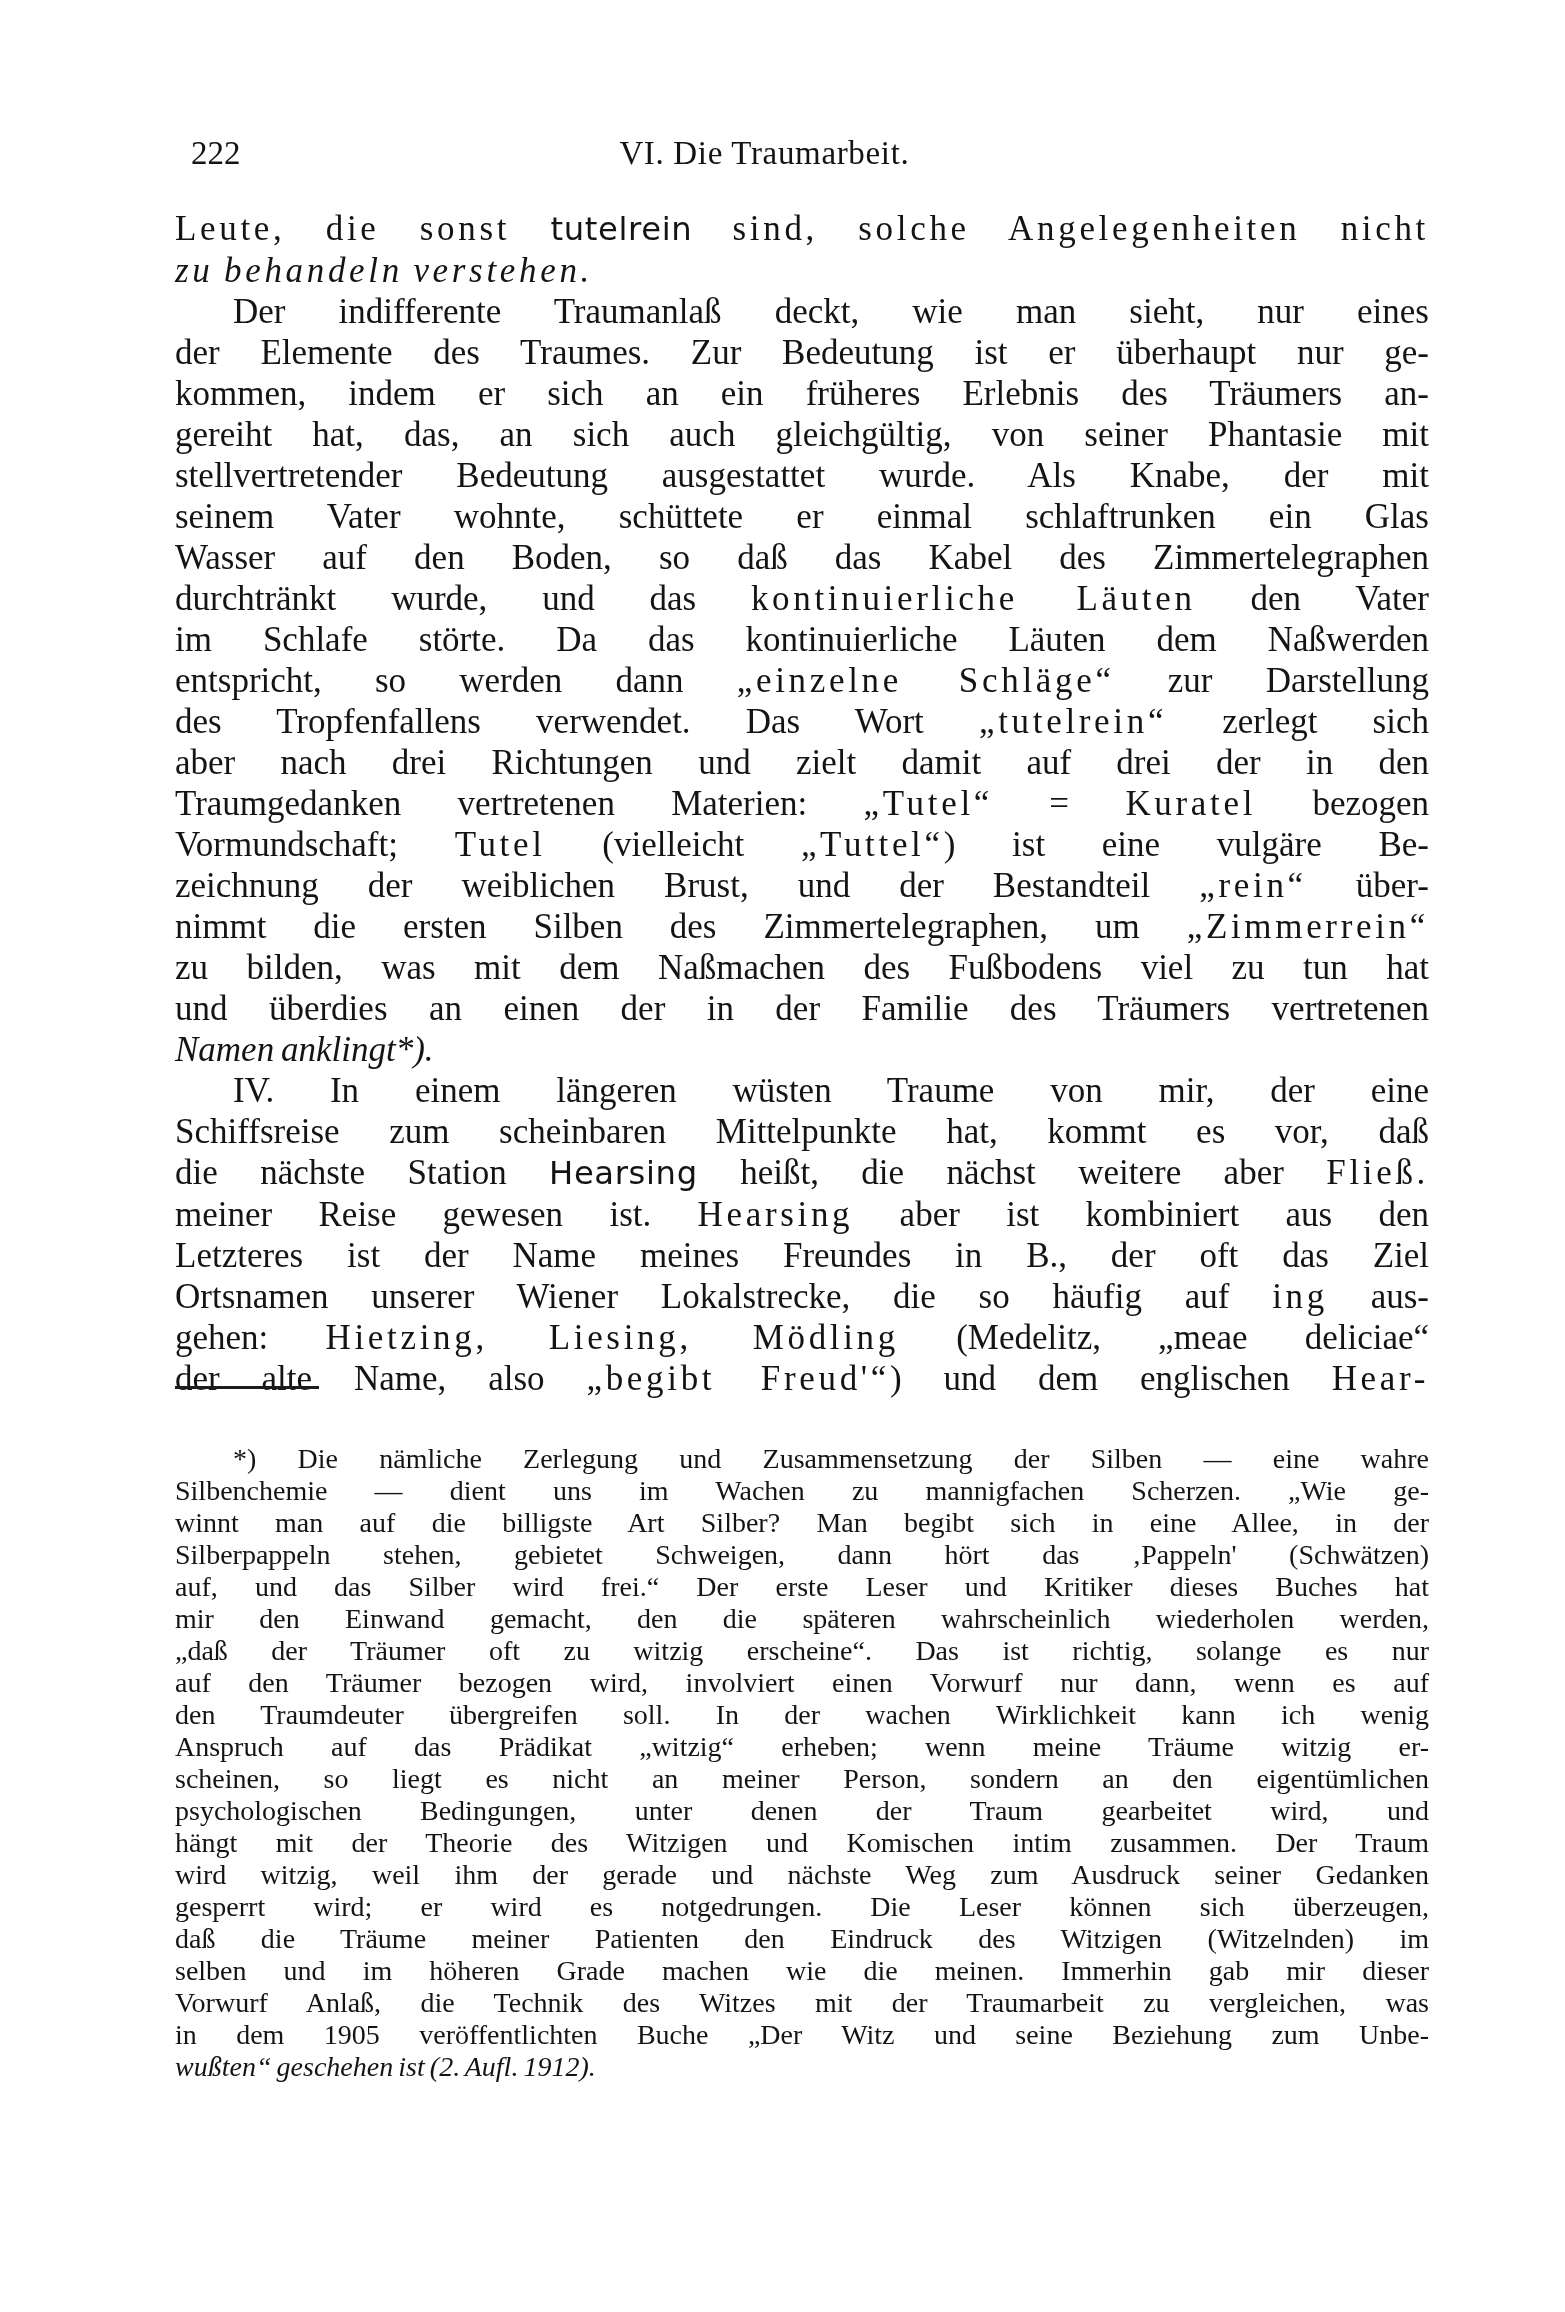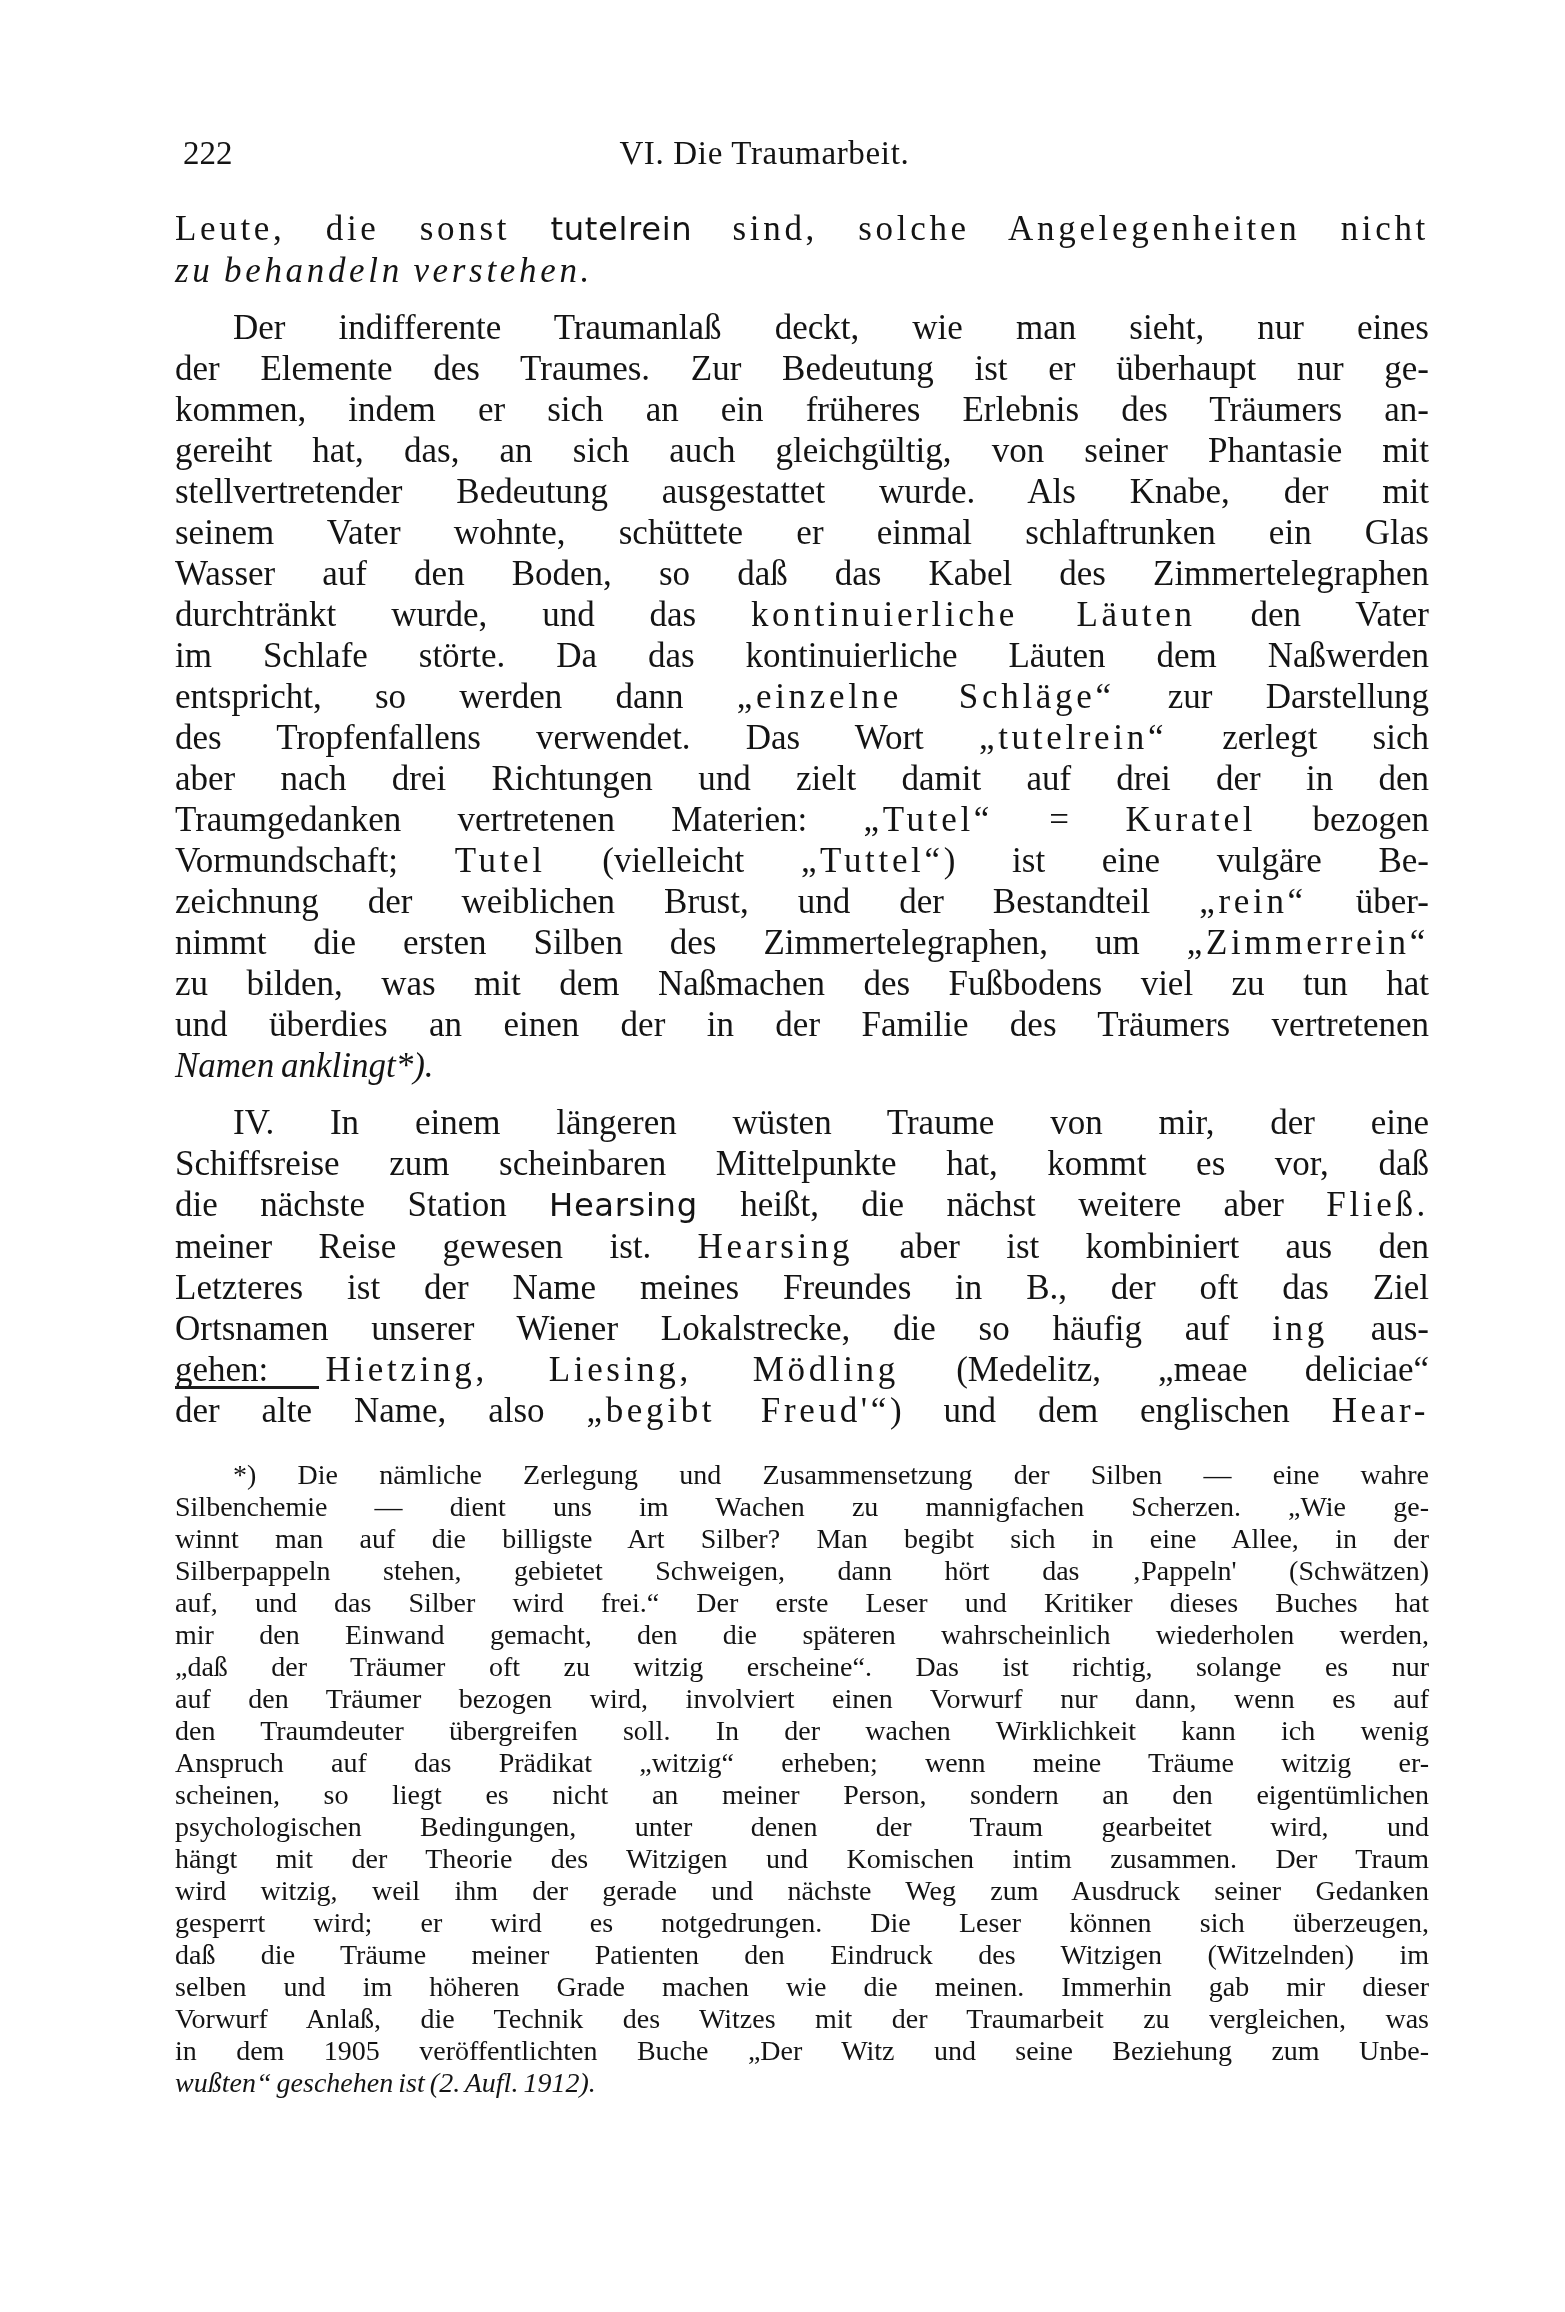--- a/index.html
+++ b/index.html
@@ -17,21 +17,21 @@
 
   .page-header {
     position: absolute;
     left: 175px;
     top: 135px;
     width: 1254px;
     height: 41px;
     font-size: 33px;
     line-height: 37px;
   }
-  .page-number { position: absolute; left: 8px; top: 0; }
+  .page-number { position: absolute; left: 16px; top: 0; }
   .running-title {
     position: absolute;
     left: 47%;
     transform: translateX(-50%);
     top: 0;
     white-space: nowrap;
     letter-spacing: 0.02em;
     text-align: right;
   }
 
@@ -62,21 +62,21 @@
     font-size: 28px;
     line-height: 32px;
   }
 
   .line {
     text-align: justify;
     text-align-last: justify;
     word-spacing: -1.9px;
   }
   .line.end { text-align-last: left; font-style: italic; }
-  .line.indent { text-indent: 58px; margin-top: 16px; }
+  .line.indent { text-indent: 58px; }
 
   
   .s { letter-spacing: 0.105em; }
   
   .b {
     font-family: "DejaVu Sans", "Liberation Sans", sans-serif;
     font-weight: normal;
     font-size: 0.92em;
     letter-spacing: 0.02em;
   }

